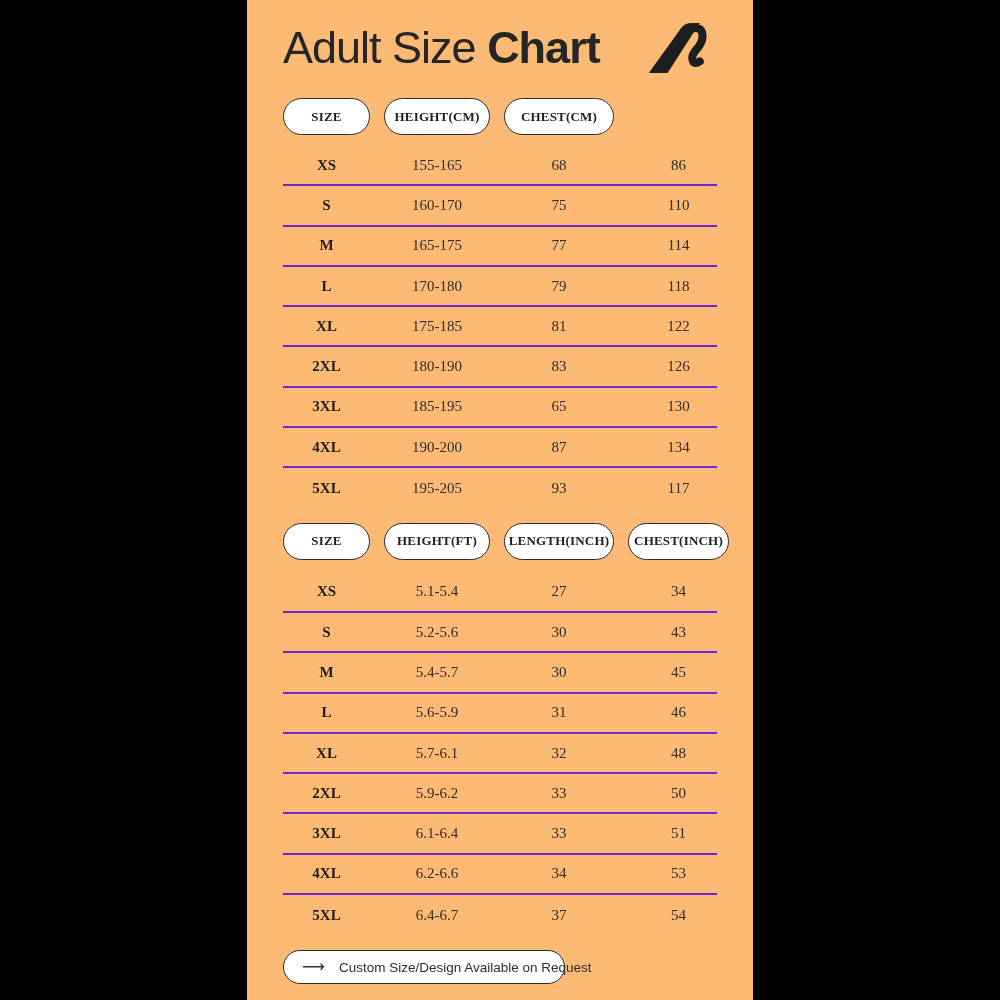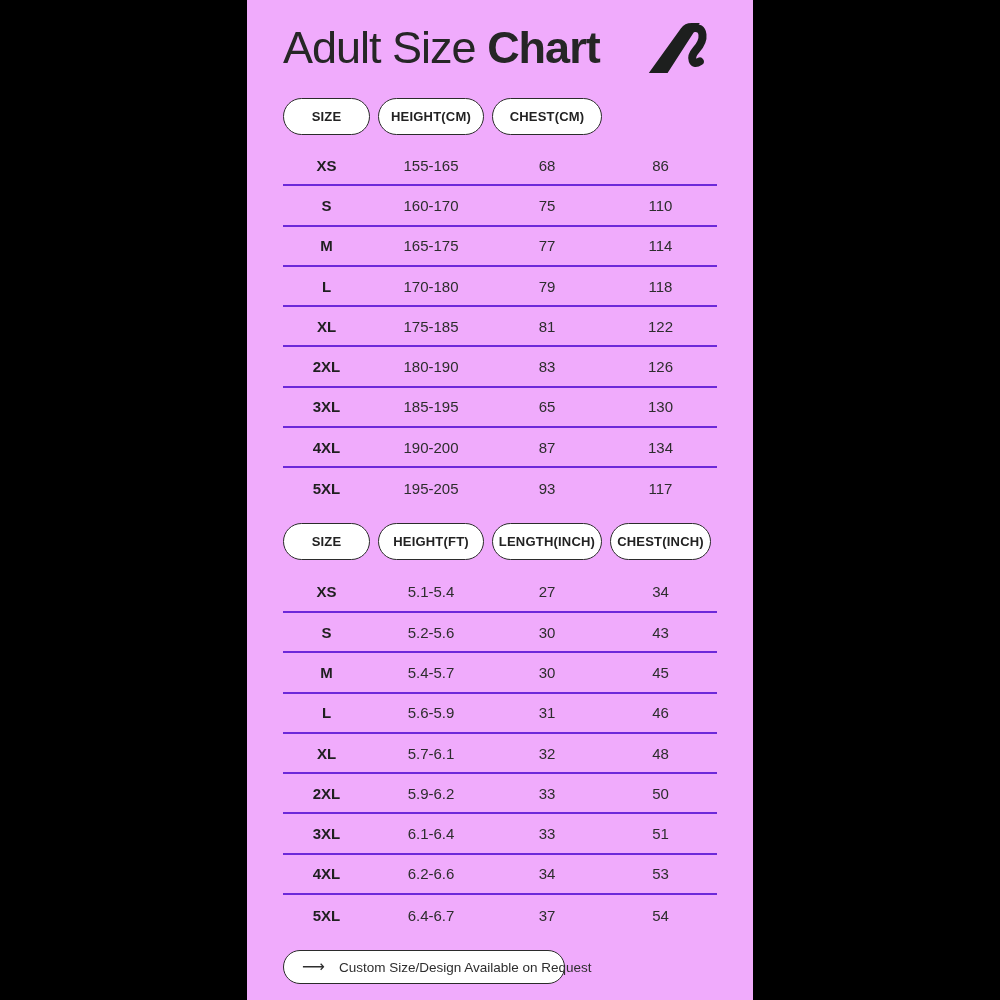--- a/index.html
+++ b/index.html
@@ -6,39 +6,40 @@
   html,body { width:1000px; height:1000px; }
   body {
     background:#000;
     font-family:"Liberation Sans", sans-serif;
     color:#1f1f1f;
     overflow:hidden;
   }
   .panel {
     width:506px; height:1000px;
     margin:0 auto;
-    background:#f0abfc;
+    background:#fdba74;
     padding:0 36px;
   }
   
   .hdr {
     display:flex; align-items:center; justify-content:space-between;
     padding-top:22px; height:74px;
   }
   .title { font-size:45px; letter-spacing:-1px; color:#262626; white-space:nowrap; }
   .title .reg { font-weight:400; }
   .title .bold { font-weight:700; }
   .logo { width:68px; height:56px; margin-right:2px; flex:0 0 auto; }
 
   
   .cols {
     display:grid;
     grid-template-columns:87px 106px 110px 101px;
-    column-gap:8px;
+    column-gap:14px;
     width:434px;
+    font-family:Liberation Serif, serif;
   }
   .pillrow { margin-top:24px; }
   .pill {
     border:1.5px solid #2b2b2b;
     border-radius:19px;
     height:37px;
     background:#fff;
     display:flex; align-items:center; justify-content:center;
     font-size:13px; font-weight:700; letter-spacing:0.2px; color:#222;
     white-space:nowrap;

